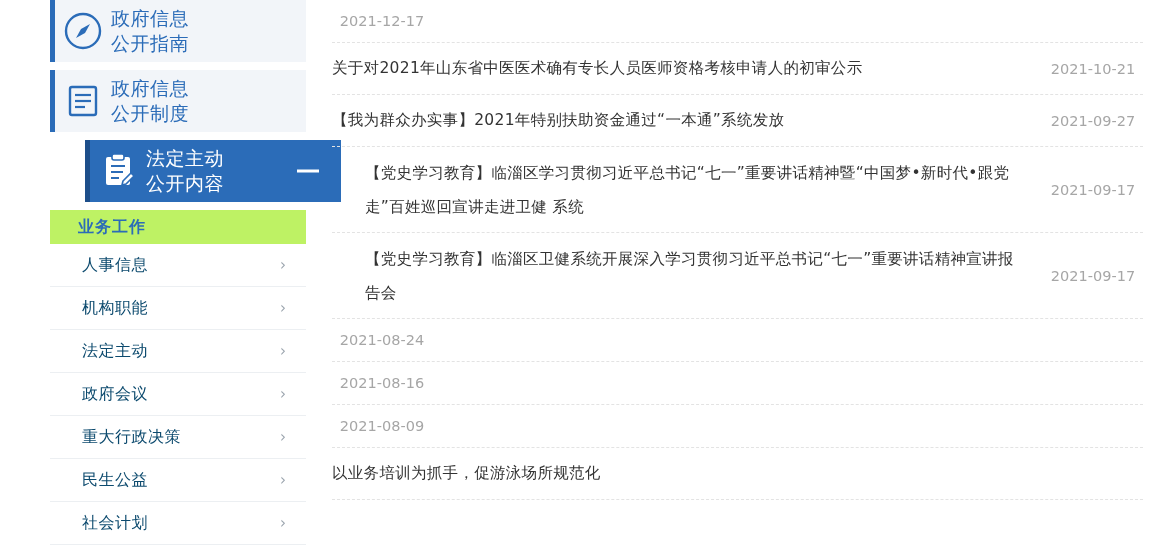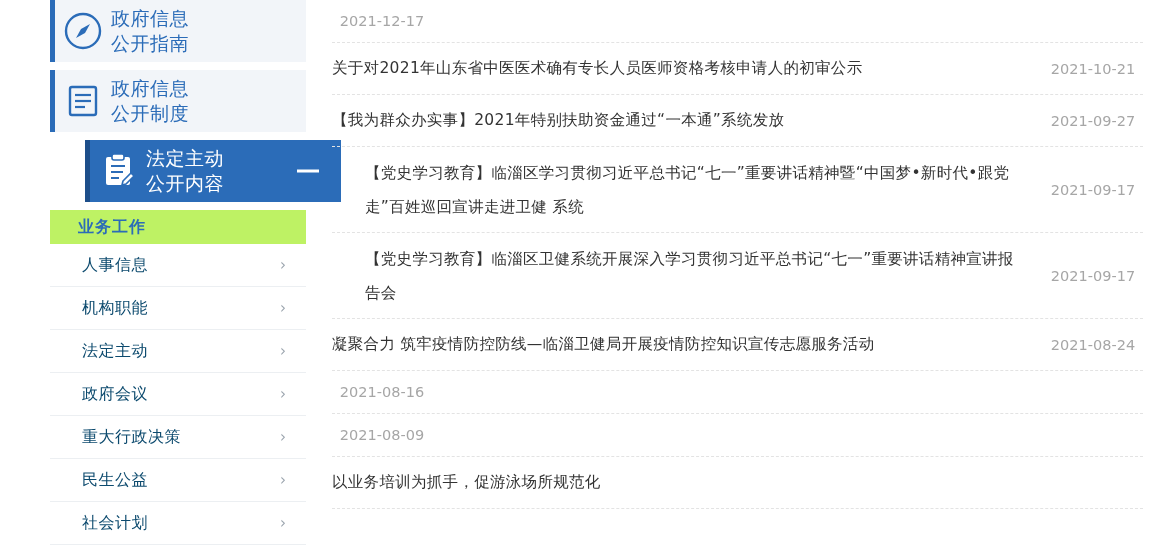--- a/index.html
+++ b/index.html
@@ -254,21 +254,20 @@
         <span class="news-title">【党史学习教育】临淄区学习贯彻习近平总书记“七一”重要讲话精神暨“中国梦•新时代•跟党走”百姓巡回宣讲走进卫健 系统</span>
         <span class="news-date">2021-09-17</span>
       </div>
 
       <div class="news-row tall">
         <span class="news-title">【党史学习教育】临淄区卫健系统开展深入学习贯彻习近平总书记“七一”重要讲话精神宣讲报告会</span>
         <span class="news-date">2021-09-17</span>
       </div>
 
       <div class="news-row">
-        <span class="news-title">凝聚合力 筑牢疫情防控防线—临淄卫健局开展疫情防控知识宣传志愿服务活动</span>
         <span class="news-date">2021-08-24</span>
       </div>
 
       <div class="news-row">
         <span class="news-date">2021-08-16</span>
       </div>
 
       <div class="news-row">
         <span class="news-date">2021-08-09</span>
       </div>

